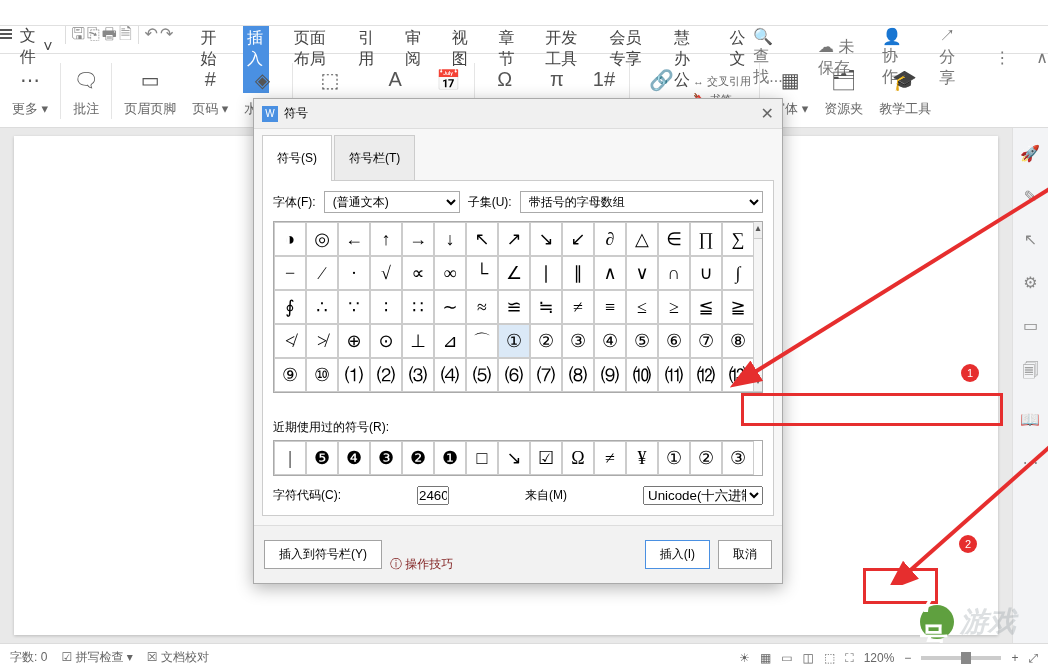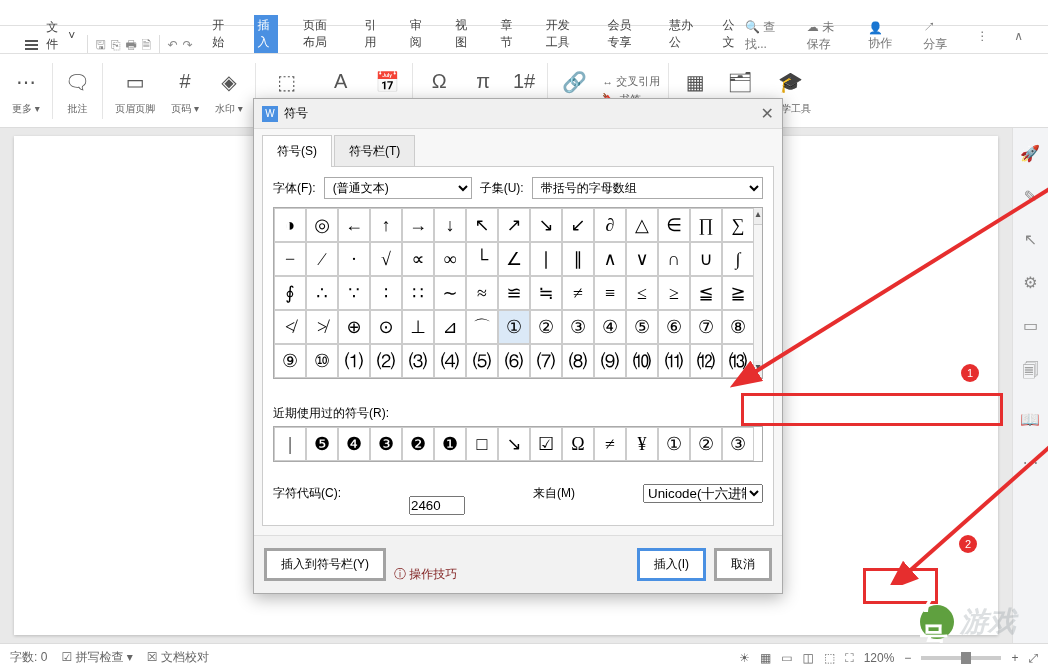--- a/index.html
+++ b/index.html
@@ -2,69 +2,69 @@
 <html><head>
 <meta charset="utf-8">
 <style>
 * { margin: 0; padding: 0; box-sizing: border-box; font-family: "Microsoft YaHei", sans-serif; }
 body { width: 1048px; height: 671px; background: #f5f5f5; overflow: hidden; position: relative; }
 
 .title-row { height: 26px; background: #fff; border-bottom: 1px solid #e0e0e0; display: flex; align-items: center; padding: 0 6px; font-size: 12px; color: #555; }
 .ham { width: 16px; height: 16px; display: inline-flex; flex-direction: column; justify-content: center; gap: 2px; }
 .ham i { height: 2px; background: #555; display: block; }
 
-.menu-row { height: 28px; background: #fff; display: flex; align-items: flex-end; padding: 0 25px; font-size: 12px; color: #444; gap: 2px; border-bottom: 1px solid #e0e0e0; }
+.menu-row { height: 28px; background: #fff; display: flex; align-items: flex-start; padding: 0 0; font-size: 16px; color: #444; gap: 2px; border-bottom: 1px solid #e0e0e0; }
 .menu-row .file-btn { display: flex; align-items: center; gap: 4px; padding: 0 6px; }
 .menu-row .tbicon { width: 16px; height: 16px; display: inline-block; color: #888; text-align: center; line-height: 16px; }
-.tabs { display: flex; margin-left: 12px; gap: 21px; }
+.tabs { display: flex; margin-left: 21px; gap: 21px; }
 .tabs span { padding: 2px 4px; cursor: pointer; }
 .tabs .active { background: #4a90e2; color: #fff; }
 .menu-right { margin-left: auto; display: flex; align-items: center; gap: 26px; color: #777; }
 
 .ribbon { height: 74px; background: #fff; display: flex; align-items: center; padding: 0 4px; font-size: 12px; color: #666; border-bottom: 1px solid #dcdcdc; }
 .rgroup { display: flex; flex-direction: column; align-items: center; justify-content: center; padding: 0 8px; height: 100%; }
 .rgroup .ricon { font-size: 20px; color: #555; height: 32px; display: flex; align-items: center; }
-.rgroup .rlabel { font-size: 10px; margin-top: 4px; white-space: nowrap; }
+.rgroup .rlabel { font-size: 13px; margin-top: 4px; white-space: nowrap; }
 .rgroup.mini { padding: 0 4px; }
 .rsep { width: 1px; height: 56px; background: #e5e5e5; margin: 0 4px; }
 .stacked-items { display: flex; flex-direction: column; gap: 3px; align-items: flex-start; font-size: 11px; }
 
 .doc-area { position: absolute; top: 128px; left: 0; right: 36px; bottom: 28px; background: #e9e9e9; }
 .paper { background: #fff; margin: 8px 14px; height: calc(100% - 16px); box-shadow: 0 1px 3px rgba(0,0,0,.2); }
 
 .right-sidebar { position: absolute; right: 0; top: 128px; width: 36px; bottom: 28px; background: #f3f4f6; border-left: 1px solid #e0e0e0; display: flex; flex-direction: column; align-items: center; padding-top: 16px; gap: 24px; color: #888; font-size: 16px; }
 
 .status-bar { position: absolute; bottom: 0; left: 0; right: 0; height: 28px; background: #fff; border-top: 1px solid #dcdcdc; display: flex; align-items: center; padding: 0 10px; font-size: 12px; color: #666; gap: 14px; }
 .status-right { margin-left: auto; display: flex; align-items: center; gap: 10px; }
 
 
 .dialog { position: absolute; left: 253px; top: 98px; width: 530px; background: #f7f7f7; border: 1px solid #aaa; box-shadow: 0 4px 16px rgba(0,0,0,.3); font-size: 12px; }
 .dlg-title { height: 30px; background: #f0f0f0; display: flex; align-items: center; padding: 0 8px; border-bottom: 1px solid #ddd; }
 .dlg-title .wicon { width: 16px; height: 16px; background: #4a90e2; color: #fff; display: inline-flex; align-items: center; justify-content: center; font-size: 10px; margin-right: 6px; }
 .dlg-title .close { margin-left: auto; font-size: 16px; cursor: pointer; color: #666; }
 .dlg-tabs { display: flex; padding: 6px 8px 0; gap: 2px; }
-.dlg-tabs span { padding: 7px 14px; background: #ececec; border: 1px solid #ccc; border-bottom: none; cursor: pointer; }
+.dlg-tabs span { padding: 14px 14px; background: #ececec; border: 1px solid #ccc; border-bottom: none; cursor: pointer; }
 .dlg-tabs span.active { background: #fff; position: relative; z-index: 2; }
 .dlg-body { background: #fff; margin: 0 8px 8px; border: 1px solid #ccc; padding: 10px; position: relative; top: -1px; }
 .dlg-row { display: flex; align-items: center; gap: 8px; margin-bottom: 8px; }
 .dlg-row label { white-space: nowrap; }
 .dlg-row select, .dlg-row input[type=text] { font-size: 12px; padding: 2px 4px; border: 1px solid #aaa; background: #fff; }
 .grid-wrap { position: relative; border: 1px solid #aaa; display: flex; }
 .sym-grid { display: grid; grid-template-columns: repeat(15, 32px); grid-auto-rows: 34px; }
 .sym-grid .cell { border: 1px solid #ccc; display: flex; align-items: center; justify-content: center; font-size: 18px; cursor: pointer; font-family: "Segoe UI Symbol", serif; }
 .sym-grid .cell.sel { background: #dbe9f7; }
 .sc { width: 16px; background: #eee; display: flex; flex-direction: column; }
 .sc .arr { height: 17px; text-align: center; font-size: 10px; color: #555; border-bottom: 1px solid #ccc; cursor: pointer; }
 .sc .track { flex: 1; background: #f5f5f5; }
 .recent-grid { display: flex; border: 1px solid #aaa; margin-top: 4px; }
 .recent-grid .cell { width: 32px; height: 34px; border: 1px solid #ccc; display: flex; align-items: center; justify-content: center; font-size: 18px; font-family: "Segoe UI Symbol", serif; }
 .dlg-code-row { display: flex; align-items: center; gap: 6px; margin-top: 10px; justify-content: space-between; }
-.dlg-code-row input { width: 56px; margin-top: 24px; }
+.dlg-code-row input { width: 32px; }
 .dlg-footer { display: flex; align-items: center; padding: 10px; gap: 8px; background: #f2f2f2; border-top: 1px solid #ddd; }
-.dlg-footer .btn { padding: 5px 14px; border: 3px solid #a3a3a3; background: #fff; cursor: pointer; }
+.dlg-footer .btn { padding: 5px 14px; border: 1px solid #a3a3a3; background: #fff; cursor: pointer; }
 .dlg-footer .link { color: #7f1d1d; cursor: pointer; margin-top: 20px; }
 .dlg-footer .spacer { flex: 1; }
 
 .anno-red { position: absolute; border: 3px solid #e62e2e; pointer-events: none; }
 .anno-dot { position: absolute; width: 18px; height: 18px; border-radius: 50%; background: #e62e2e; color: #fff; font-size: 11px; display: flex; align-items: center; justify-content: center; pointer-events: none; }
 .arrow-svg { position: absolute; pointer-events: none; }
 
 .watermark { position: absolute; right: 32px; bottom: 30px; font-size: 28px; font-weight: bold; color: rgba(120,130,140,.25); font-style: italic; display:flex; align-items:center; gap:6px;}
 .watermark .b7 { background: #5fa03f; color: #fff; border-radius: 50%; width: 34px; height: 34px; display: inline-flex; align-items: center; justify-content: center; font-style: normal;}
 </style>
@@ -207,21 +207,21 @@
     <span>符号</span>
     <span class="close">✕</span>
   </div>
   <div class="dlg-tabs">
     <span class="active">符号(S)</span>
     <span>符号栏(T)</span>
   </div>
   <div class="dlg-body">
     <div class="dlg-row">
       <label>字体(F):</label>
-      <select style="width:148px"><option>(普通文本)</option></select>
+      <select style="width:136px"><option>(普通文本)</option></select>
       <label>子集(U):</label>
       <select style="flex:1"><option>带括号的字母数组</option></select>
     </div>
     <div class="grid-wrap">
       <div class="sym-grid" id="symgrid">
           <div class="cell">◑</div>
           <div class="cell">◎</div>
           <div class="cell">←</div>
           <div class="cell">↑</div>
           <div class="cell">→</div>

